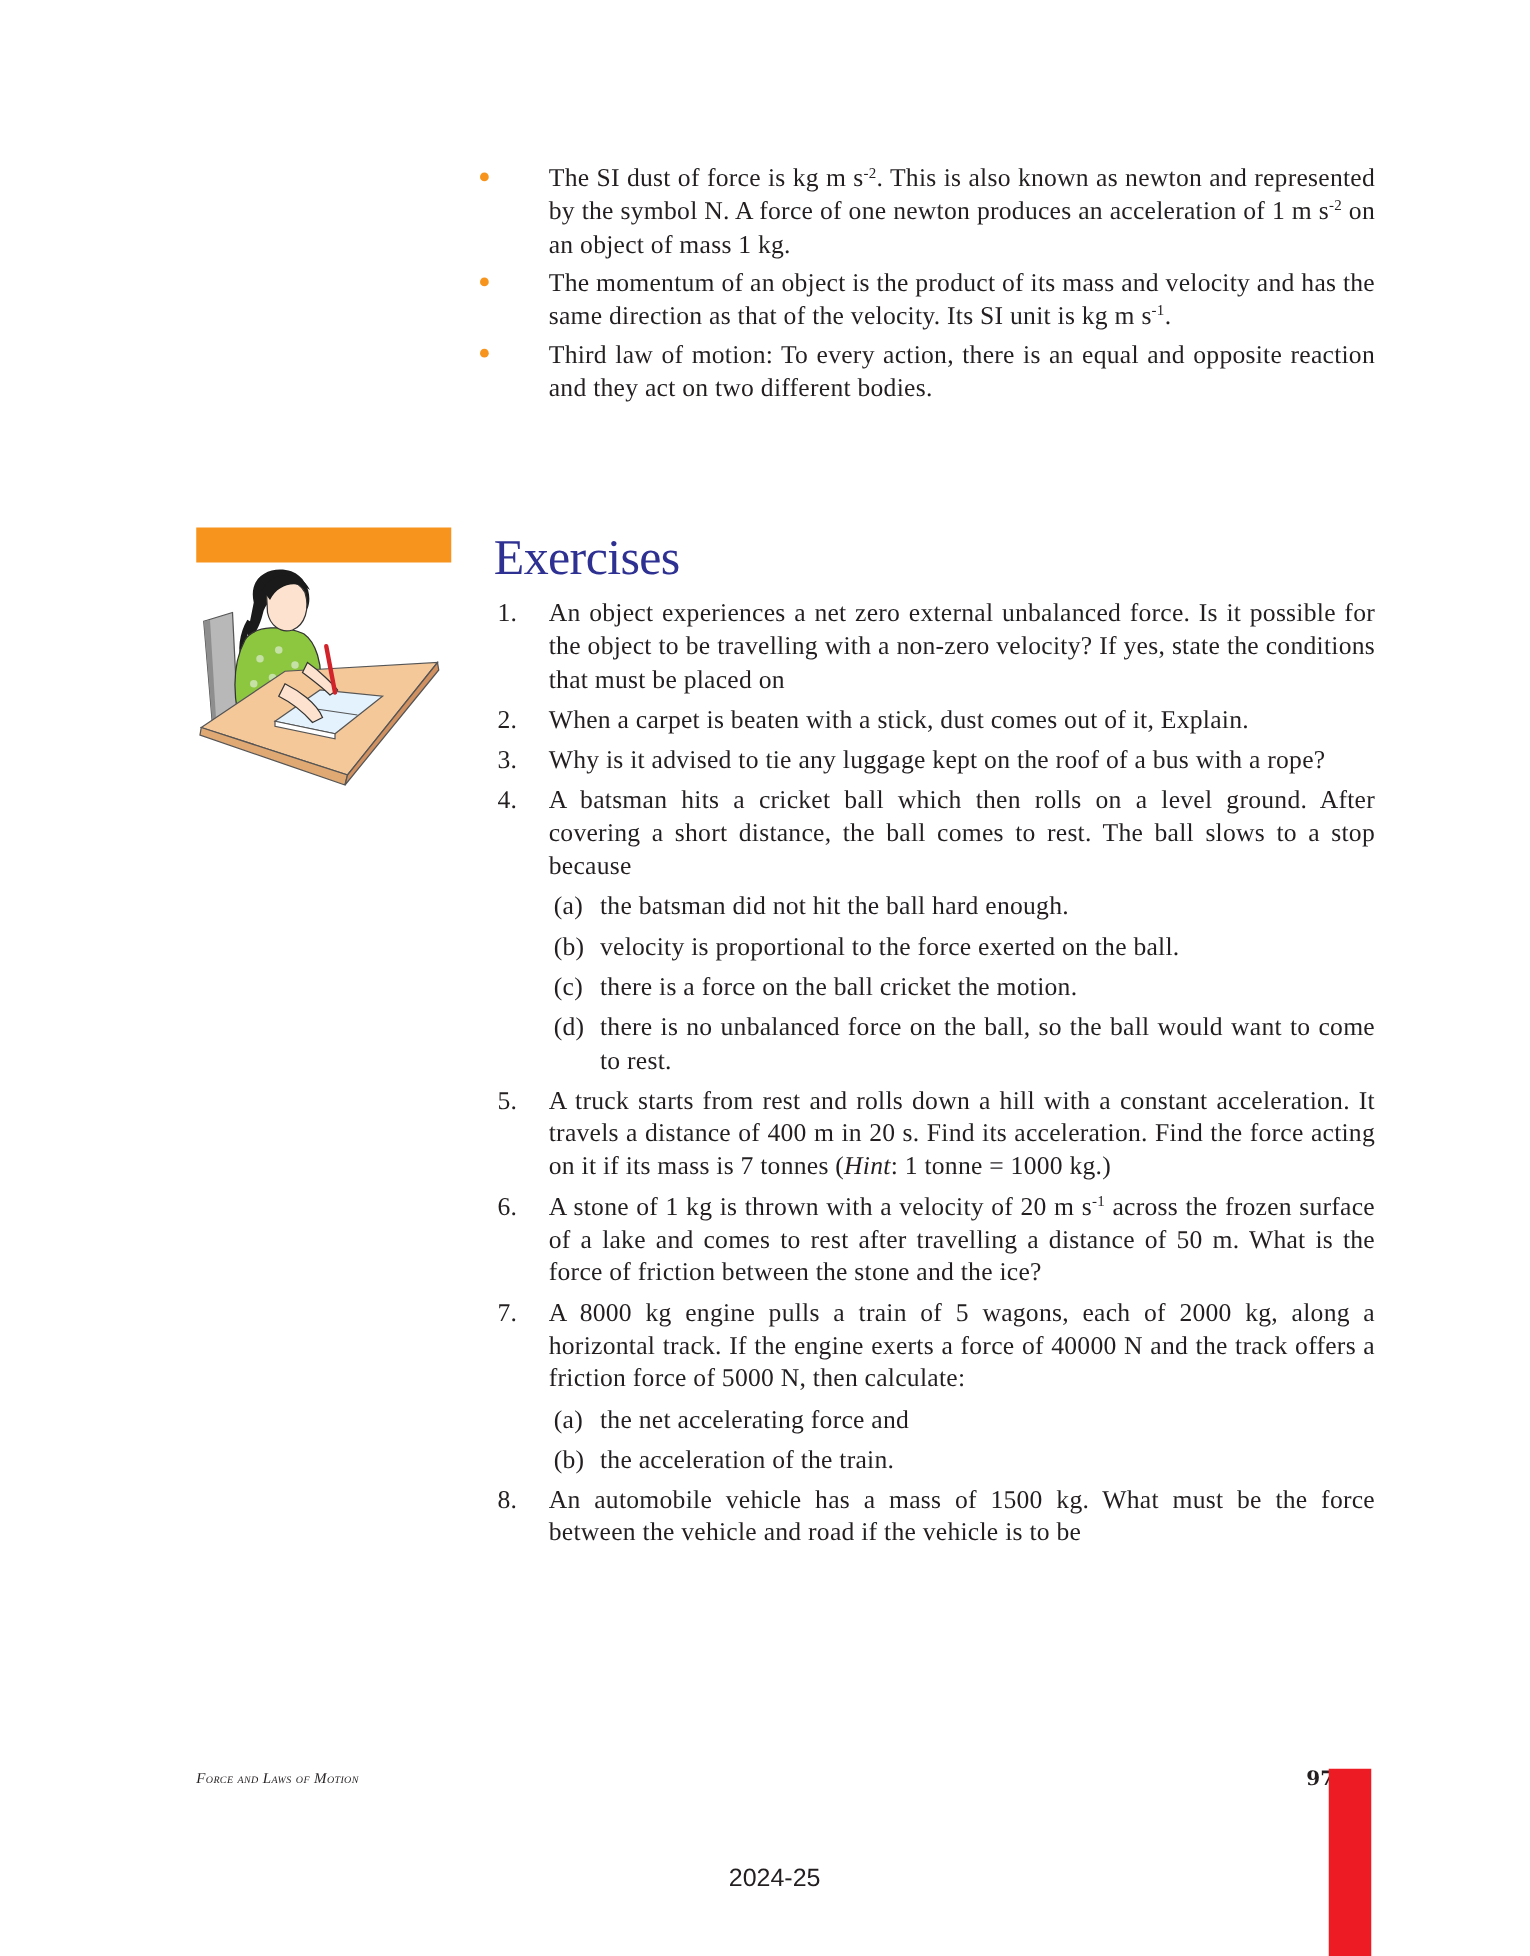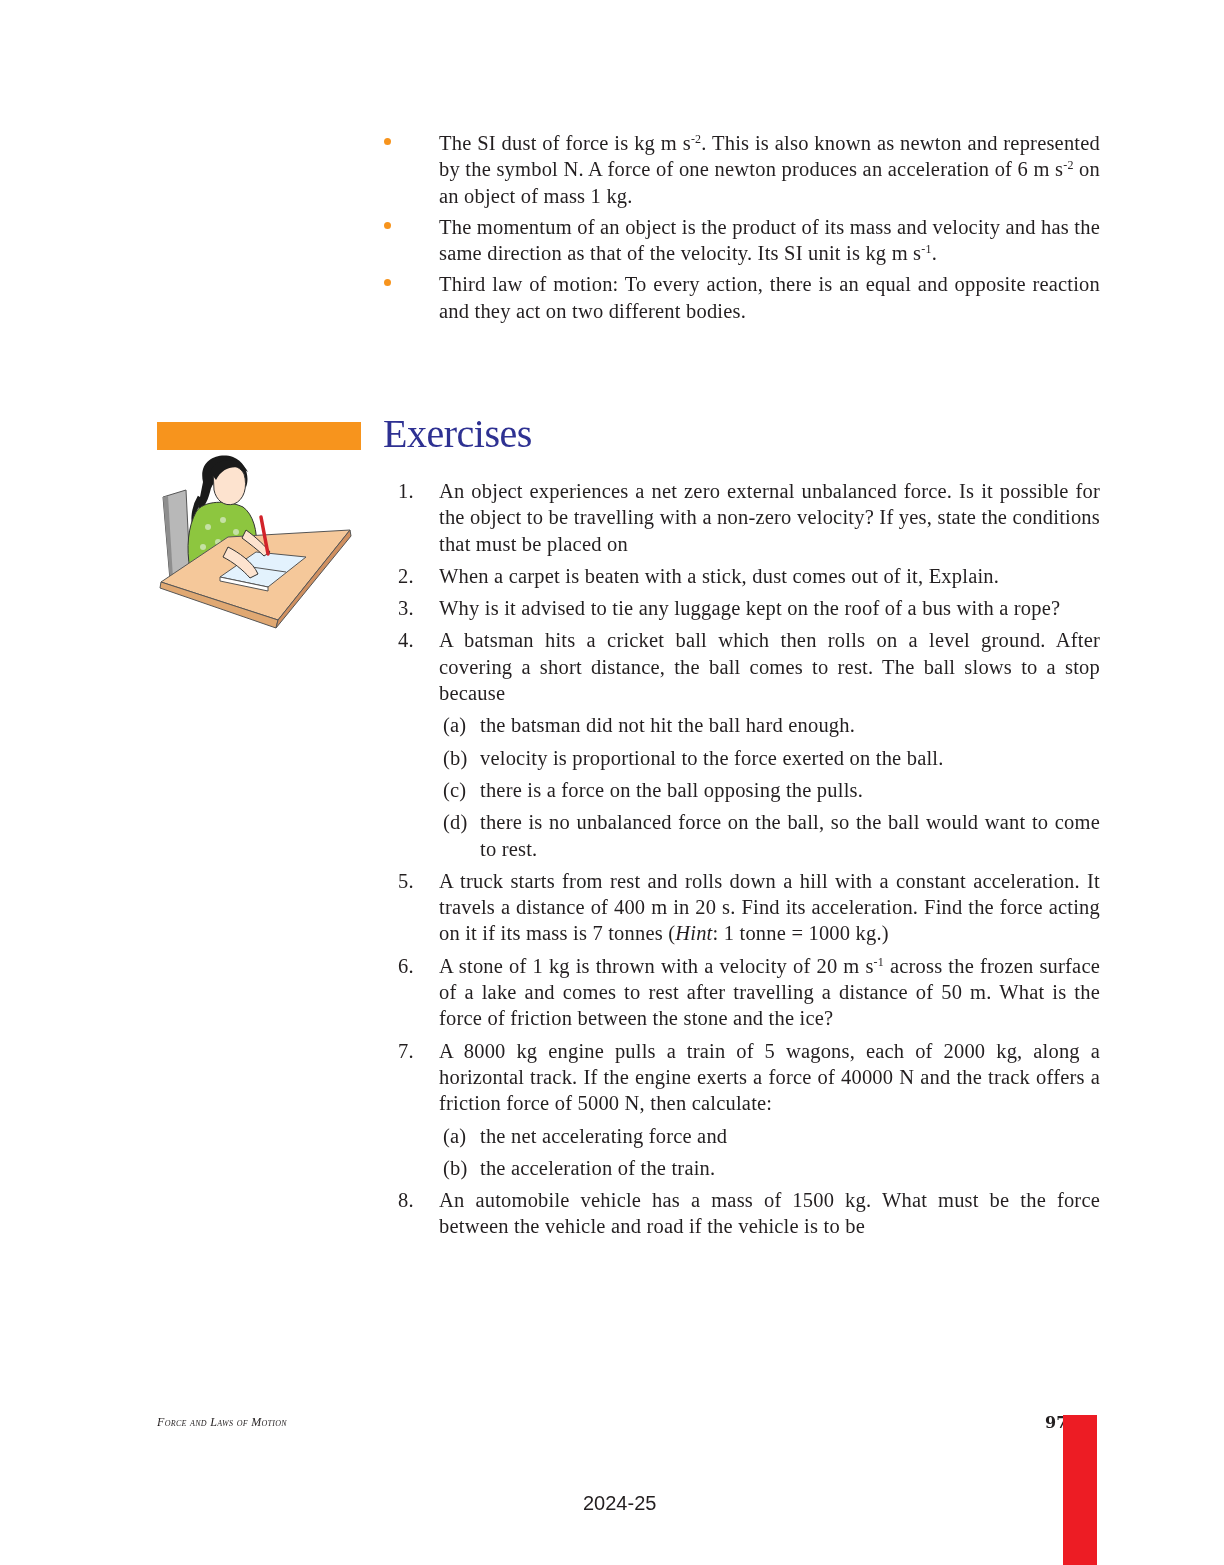--- a/index.html
+++ b/index.html
@@ -9,21 +9,21 @@
 
     .bullets { position: absolute; left: 380px; top: 130px; width: 720px; }
     .bullet { position: relative; padding-left: 59px; font-size: 20.5px; line-height: 26.3px;
               text-align: justify; margin-bottom: 5px; font-family: "Liberation Serif", serif; letter-spacing: 0.2px;}
     .bullet .dot { position: absolute; left: 4px; top: 8px; width: 7px; height: 7px; border-radius: 50%;
                    background: #f7941d; }
     sup { font-size: 12px; line-height: 0; vertical-align: 7px; }
 
     .orange-bar { position: absolute; left: 157px; top: 422px; width: 204px; height: 28px; background: #f7941d; }
     .heading { position: absolute; left: 383px; top: 410px; font-size: 40px; color: #2e3192;
-               font-family: "Liberation Serif", serif; font-weight: normal; margin: 0; letter-spacing: -0.5px;}
+               font-family: "Liberation Serif", serif; font-weight: normal; margin: 12px; letter-spacing: -0.5px;}
 
     .illustration { position: absolute; left: 158px; top: 452px; width: 195px; height: 180px; }
 
     .exercises { position: absolute; left: 390px; top: 478px; width: 710px; }
     .q { position: relative; padding-left: 49px; font-size: 20.5px; line-height: 26.3px;
          text-align: justify; margin-bottom: 6px; font-family: "Liberation Serif", serif; letter-spacing: 0.2px;}
     .q .num { position: absolute; left: 8px; top: 0; }
     .opt { position: relative; padding-left: 90px; font-size: 20.5px; line-height: 26.3px; margin-bottom: 6px;
            text-align: justify; font-family: "Liberation Serif", serif; letter-spacing: 0.2px;}
     .opt .lab { position: absolute; left: 53px; top: 0; }
@@ -37,21 +37,21 @@
     .year { position: absolute; left: 583px; top: 1492px; font-size: 20px; font-family: "Liberation Sans", sans-serif; }
   </style>
 </head>
 <body>
 
 <div class="page">
 
   <div class="bullets">
     <div class="bullet">
       <span class="dot"></span>
-      <span>The SI dust of force is kg m s</span><sup>-2</sup><span>. This is also known as newton and represented by the symbol N. A force of one newton produces an acceleration of 6 m s</span><sup>-2</sup><span> on an object of mass 1 kg.</span>
+      <span>The SI dust of force is kg m s</span><sup>-2</sup><span>. This is also known as newton and represented by the symbol N. A force of one newton produces an acceleration of 1 m s</span><sup>-2</sup><span> on an object of mass 1 kg.</span>
     </div>
     <div class="bullet">
       <span class="dot"></span>
       <span>The momentum of an object is the product of its mass and velocity and has the same direction as that of the velocity. Its SI unit is kg m s</span><sup>-1</sup><span>.</span>
     </div>
     <div class="bullet">
       <span class="dot"></span>
       <span>Third law of motion: To every action, there is an equal and opposite reaction and they act on two different bodies.</span>
     </div>
   </div>
@@ -111,21 +111,21 @@
     <div class="opt">
       <span class="lab">(a)</span>
       <span class="optxt">the batsman did not hit the ball hard enough.</span>
     </div>
     <div class="opt">
       <span class="lab">(b)</span>
       <span class="optxt">velocity is proportional to the force exerted on the ball.</span>
     </div>
     <div class="opt">
       <span class="lab">(c)</span>
-      <span class="optxt">there is a force on the ball opposing the pulls.</span>
+      <span class="optxt">there is a force on the ball cricket the motion.</span>
     </div>
     <div class="opt">
       <span class="lab">(d)</span>
       <span class="optxt">there is no unbalanced force on the ball, so the ball would want to come to rest.</span>
     </div>
     <div class="q">
       <span class="num">5.</span>
       <span>A truck starts from rest and rolls down a hill with a constant acceleration. It travels a distance of 400 m in 20 s. Find its acceleration. Find the force acting on it if its mass is 7 tonnes (</span><i>Hint</i><span>: 1 tonne = 1000 kg.)</span>
     </div>
     <div class="q">

